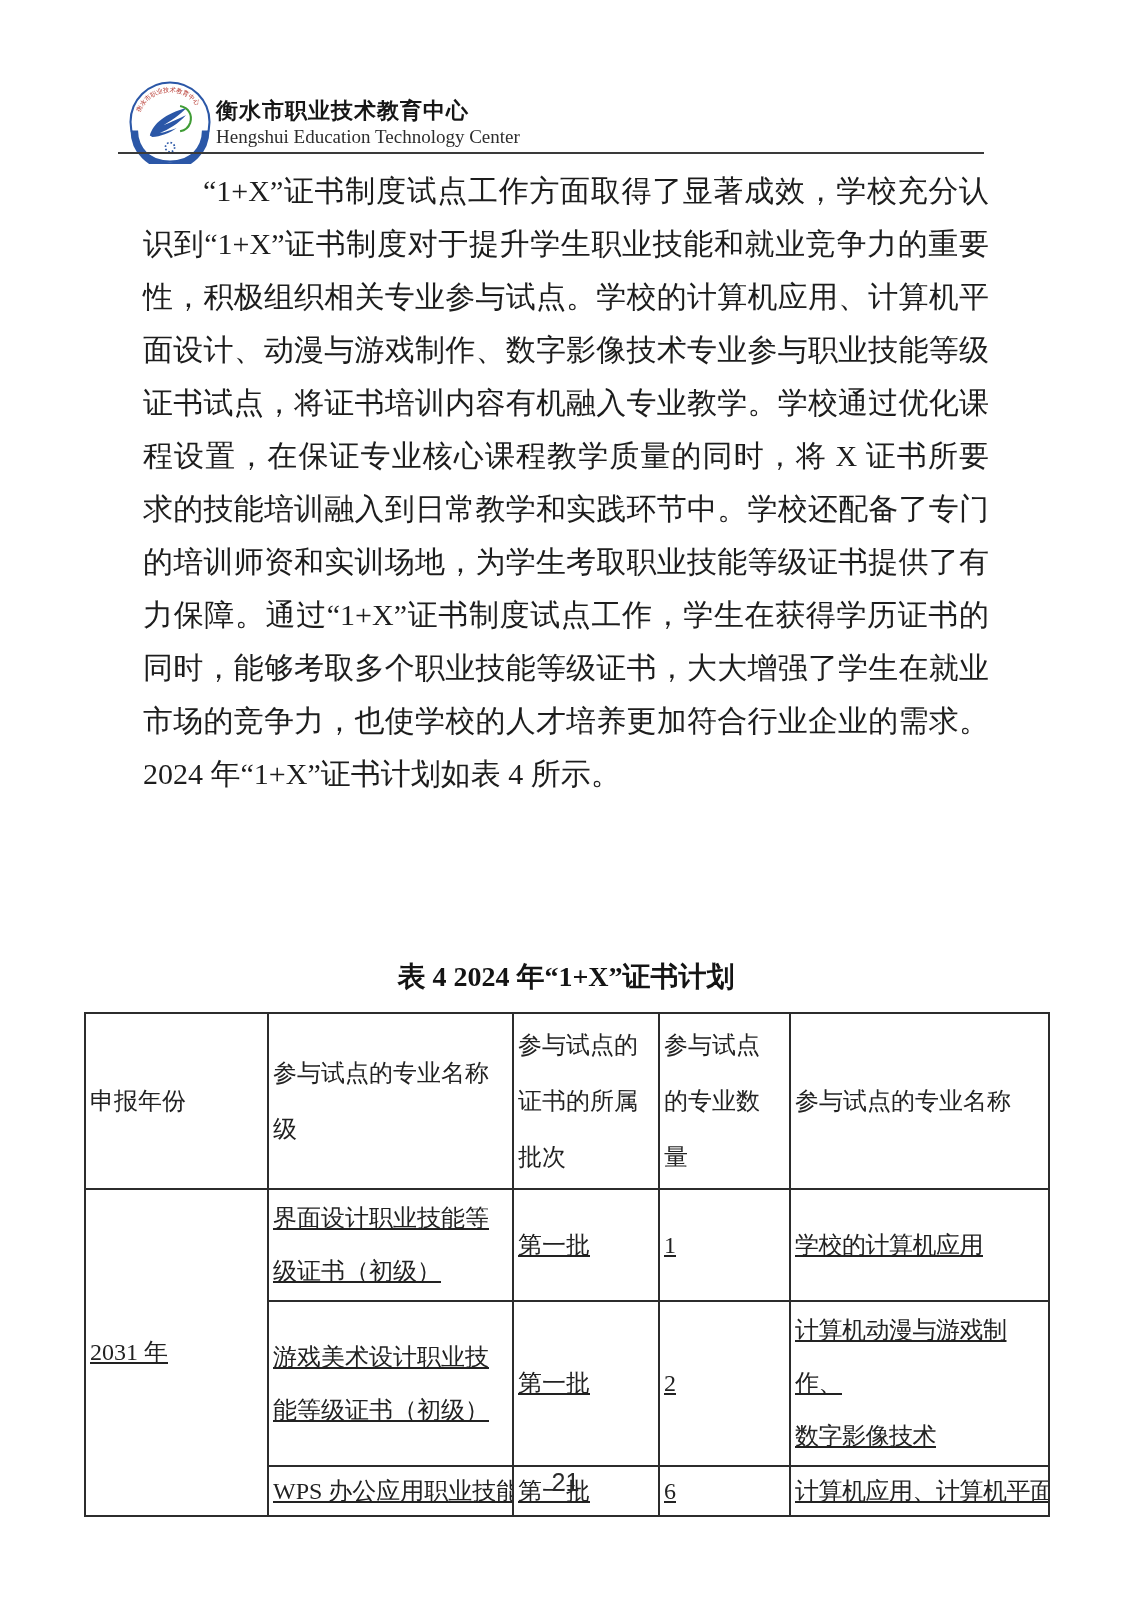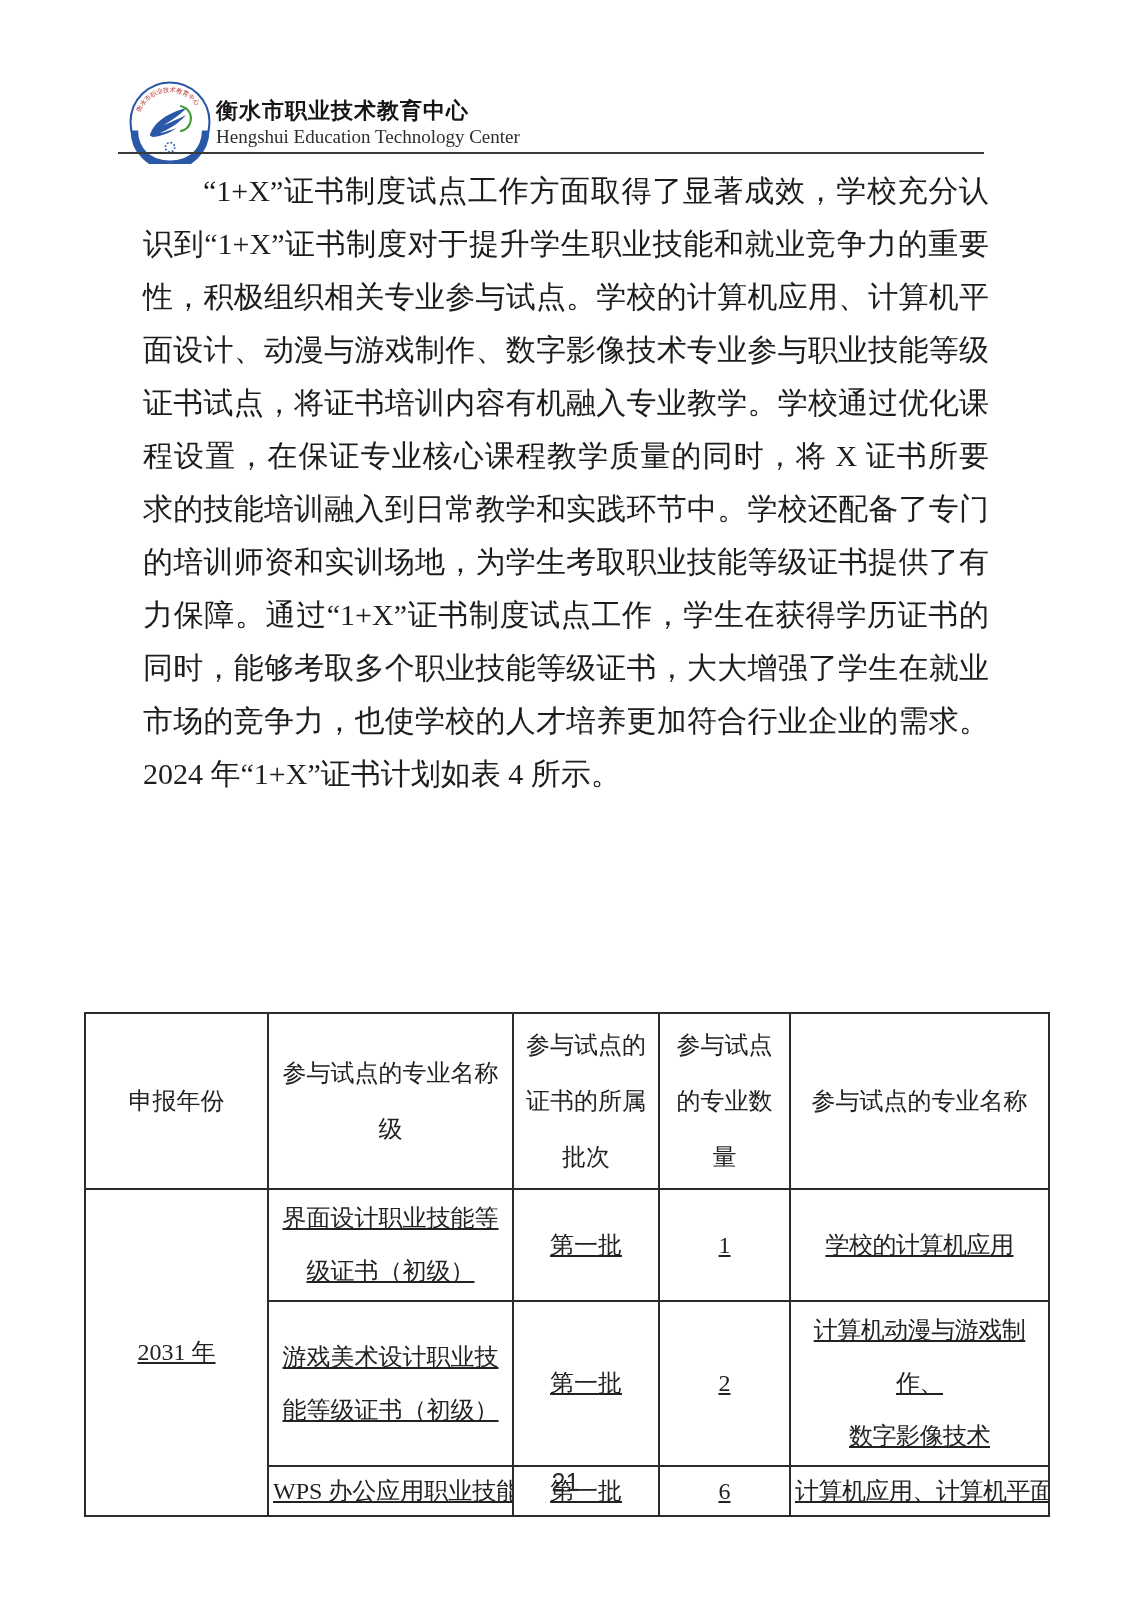--- a/index.html
+++ b/index.html
@@ -70,21 +70,20 @@
   }
   table.plan {
     position: absolute;
     left: 84px; top: 1012px;
     width: 964px;
     border-collapse: collapse;
     table-layout: fixed;
   }
   table.plan td {
     border: 2px solid #2c2c2c;
-    text-align: center;
     vertical-align: middle;
     font-size: 24px;
     color: #222222;
     white-space: pre-line;
     padding: 2px 4px;
     overflow: hidden;
   }
   tr.head-row { height: 176px; }
   tr.head-row td { line-height: 56px; }
   tr.data-row td { line-height: 53px; text-decoration: underline; }
@@ -122,20 +121,21 @@
     </svg>
     <div class="org-zh">衡水市职业技术教育中心</div>
     <div class="org-en">Hengshui Education Technology Center</div>
     <div class="header-rule"></div>
   </div>
 
   <div class="body-text">
     <p>“1+X”证书制度试点工作方面取得了显著成效，学校充分认识到“1+X”证书制度对于提升学生职业技能和就业竞争力的重要性，积极组织相关专业参与试点。学校的计算机应用、计算机平面设计、动漫与游戏制作、数字影像技术专业参与职业技能等级证书试点，将证书培训内容有机融入专业教学。学校通过优化课程设置，在保证专业核心课程教学质量的同时，将 X 证书所要求的技能培训融入到日常教学和实践环节中。学校还配备了专门的培训师资和实训场地，为学生考取职业技能等级证书提供了有力保障。通过“1+X”证书制度试点工作，学生在获得学历证书的同时，能够考取多个职业技能等级证书，大大增强了学生在就业市场的竞争力，也使学校的人才培养更加符合行业企业的需求。2024 年“1+X”证书计划如表 4 所示。</p>
   </div>
 
+  <div class="table-caption">表 4 2024 年“1+X”证书计划</div>
 
   <table class="plan">
     <colgroup>
       <col style="width:183px">
       <col style="width:245px">
       <col style="width:146px">
       <col style="width:131px">
       <col style="width:259px">
     </colgroup>
     <tbody>

